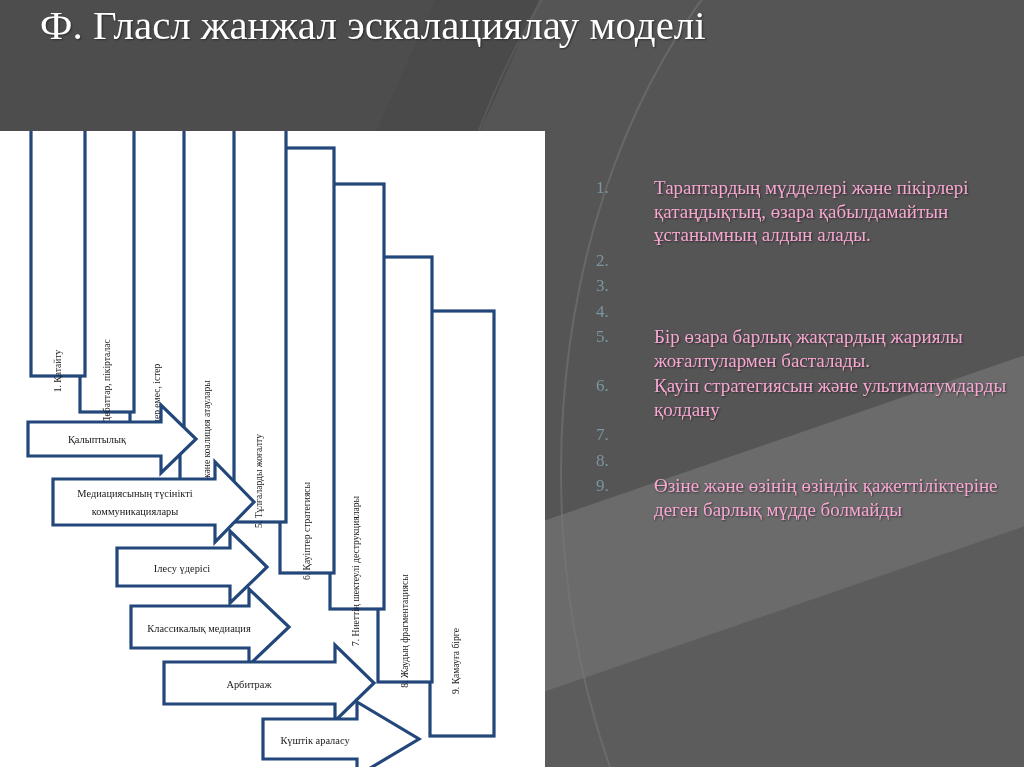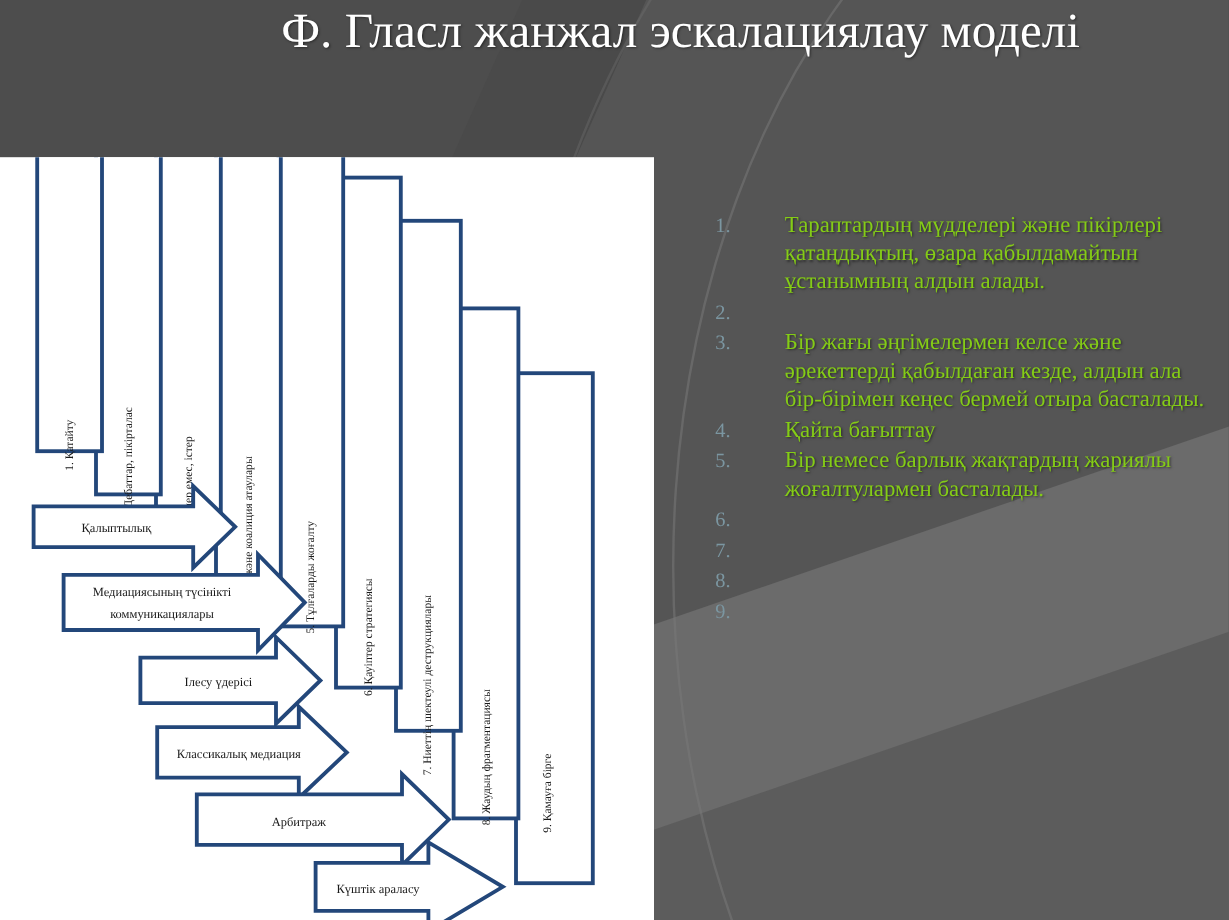--- a/index.html
+++ b/index.html
@@ -21,21 +21,21 @@
       background:#5c5c5c;transform:rotate(-19deg);transform-origin:0 0;}
   .arc{position:absolute;border:2px solid rgba(120,120,120,.55);
        border-radius:50%;background:transparent;}
   .arc1{width:900px;height:1300px;left:560px;top:-180px;}
   .arc2{width:1200px;height:1500px;left:420px;top:-300px;
         border-color:rgba(110,110,110,.4);}
 
   
   #title{
     position:absolute;z-index:4;left:40px;top:2px;width:860px;
-    text-align:right;color:#ffffff;font-size:41px;line-height:1.16;
+    text-align:left;color:#ffffff;font-size:41px;line-height:1.16;
     font-family:"Liberation Serif","DejaVu Serif",serif;
     text-shadow:1px 1px 2px rgba(0,0,0,.45);
   }
 
   
   #panel{
     position:absolute;z-index:3;left:0px;top:131px;
     width:545px;height:636px;background:#ffffff;
   }
   #panel svg{display:block;}
@@ -52,21 +52,21 @@
   #list{
     position:absolute;z-index:4;left:596px;top:176px;width:412px;
   }
   .li{display:flex;align-items:flex-start;margin-bottom:2px;}
   .li .num{
     width:58px;flex:0 0 58px;text-align:left;
     color:#7b96a1;font-size:17px;line-height:23.5px;
     font-family:"Liberation Serif","DejaVu Serif",serif;
   }
   .li .txt{
-    flex:1;color:#84cc16;font-size:19px;line-height:23.5px;
+    flex:1;color:#f9a8d4;font-size:19px;line-height:23.5px;
     font-family:"Liberation Serif","DejaVu Serif",serif;
     text-shadow:1px 1px 2px rgba(0,0,0,.5);
   }
 </style>
 </head>
 <body>
 
 <div id="bg">
   <div class="band b1"></div>
   <div class="band b2"></div>
@@ -125,35 +125,35 @@
 <div id="list">
   <div class="li">
     <span class="num">1.</span>
     <span class="txt">Тараптардың мүдделері және пікірлері қатаңдықтың, өзара қабылдамайтын ұстанымның алдын алады.</span>
   </div>
   <div class="li">
     <span class="num">2.</span>
   </div>
   <div class="li">
     <span class="num">3.</span>
-    <span class="txt">Бір жағы әңгімелермен келсе және әрекеттерді қабылдаған кезде, алдын ала бір-бірімен кеңес бермей отыра басталады.</span>
   </div>
   <div class="li">
     <span class="num">4.</span>
-    <span class="txt">Қайта бағыттау</span>
   </div>
   <div class="li">
     <span class="num">5.</span>
-    <span class="txt">Бір немесе барлық жақтардың жариялы жоғалтулармен басталады.</span>
+    <span class="txt">Бір өзара барлық жақтардың жариялы жоғалтулармен басталады.</span>
   </div>
   <div class="li">
     <span class="num">6.</span>
+    <span class="txt">Қауіп стратегиясын және ультиматумдарды қолдану</span>
   </div>
   <div class="li">
     <span class="num">7.</span>
   </div>
   <div class="li">
     <span class="num">8.</span>
   </div>
   <div class="li">
     <span class="num">9.</span>
+    <span class="txt">Өзіне және өзінің өзіндік қажеттіліктеріне деген барлық мүдде болмайды</span>
   </div>
 </div>
 
 </body></html>

